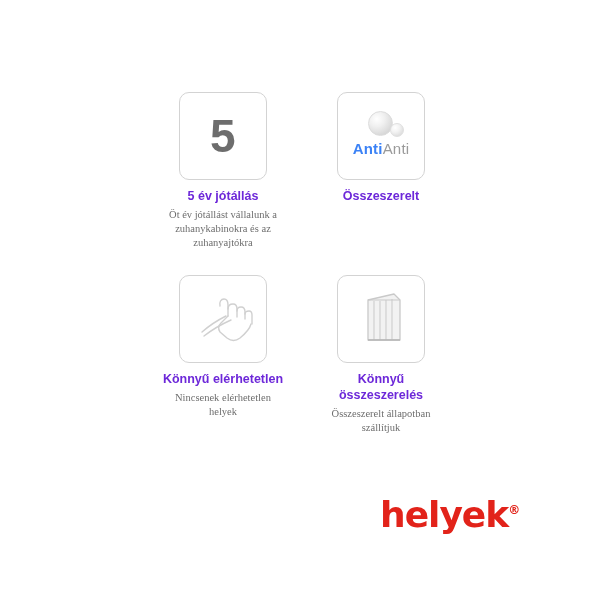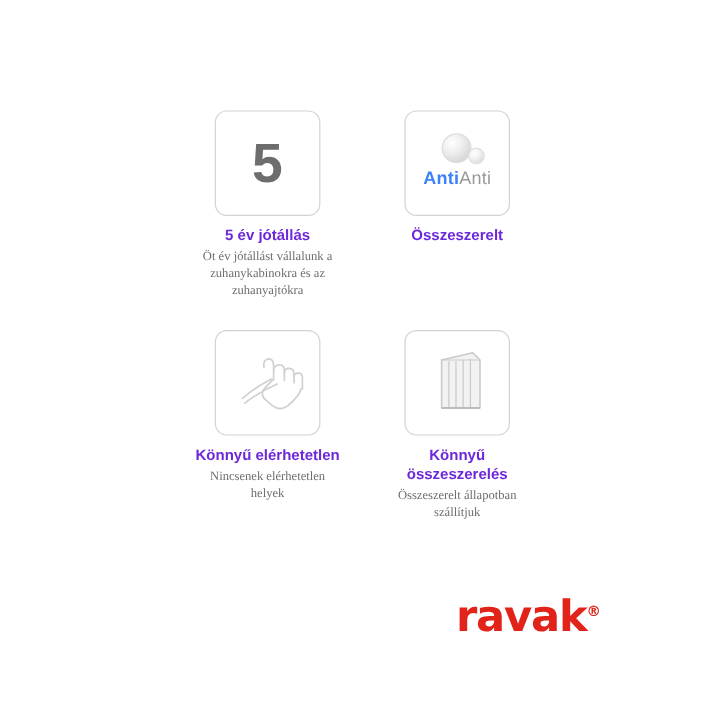--- a/index.html
+++ b/index.html
@@ -211,15 +211,15 @@
             </g>
           </svg>
         </div>
         <div class="feature-title">Könnyű összeszerelés</div>
         <div class="feature-desc">Összeszerelt állapotban szállítjuk</div>
       </div>
 
     </div>
   </div>
 
-  <div class="logo"><span>ravak</span><span class="reg">®</span></div>
+  <div class="logo"><span>helyek</span><span class="reg">®</span></div>
 
 </div>
 
 </body></html>

